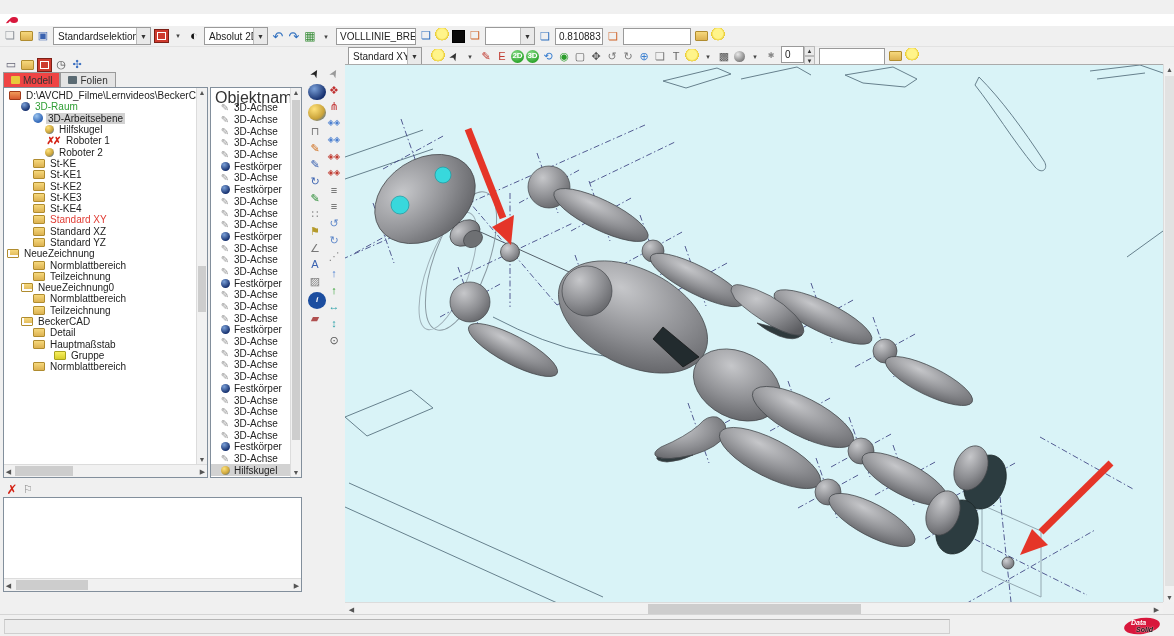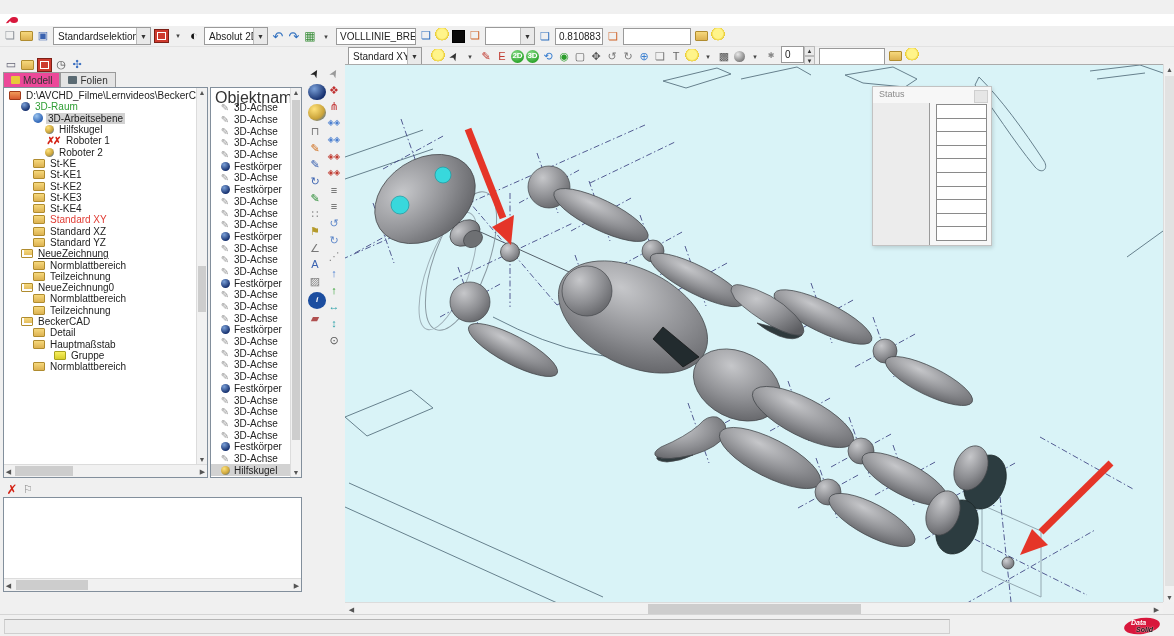--- a/index.html
+++ b/index.html
@@ -51,21 +51,21 @@
   .sph{width:11px;height:11px;border-radius:50%;margin:2px;}
   .sph-navy{background:radial-gradient(circle at 35% 30%,#7aa0d8,#16306e 72%);}
   .sph-gold{background:radial-gradient(circle at 35% 30%,#ffe27a,#caa33a 58%,#2b62b5 95%);}
   .sph-gray{background:radial-gradient(circle at 35% 30%,#e8e8e8,#777 78%);}
   
   .leftpanel{position:absolute;left:0;top:56px;width:305px;height:558px;background:#f0f0f0;}
   .ptools{position:absolute;left:3px;top:1px;display:flex;}
   .ptabs{position:absolute;left:3px;top:16px;display:flex;font-size:10px;height:15px;}
   .ptab{display:flex;align-items:center;gap:3px;padding:0 7px;border:1px solid #9a9a9a;
         border-bottom:none;background:#e4e4e4;color:#333;}
-  .ptab.active{background:#ec4899;}
+  .ptab.active{background:#ef4444;}
   .ptab .ticn{width:9px;height:8px;border-radius:1px;}
   .well{position:absolute;background:#fff;border:1px solid #828f9c;box-sizing:border-box;overflow:hidden;}
   #treewell{left:3px;top:31px;width:205px;height:391px;}
   #objwell{left:210px;top:31px;width:92px;height:391px;}
   .trow{height:11.3px;display:flex;align-items:center;font-size:10px;white-space:nowrap;}
   .trow .tico{width:12px;height:10px;flex:none;margin-right:3px;display:inline-flex;align-items:center;
               justify-content:center;font-size:9px;}
   .tico.folder,.tico.folder-sheet,.tico.folder-bright,.tico.folder-open-red{background:linear-gradient(#f6d87c,#ddb251);
         border:1px solid #b08c2f;width:10px;height:7px;border-radius:1px;}
   .tico.folder-sheet{box-shadow:inset 2px -2px 0 #fdfdfd;}
@@ -300,21 +300,21 @@
             <span class="tlabel" style="color: rgb(224, 60, 52);">Standard XY</span>
           </div>
           <div class="trow" style="padding-left: 29px;">
             <span class="tico folder"></span>
             <span class="tlabel">Standard XZ</span>
           </div>
           <div class="trow" style="padding-left: 29px;">
             <span class="tico folder"></span>
             <span class="tlabel">Standard YZ</span>
           </div>
-          <div class="trow" style="padding-left: 17px; text-decoration: underline;">
+          <div class="trow" style="padding-left: 3px;">
             <span class="tico folder-sheet"></span>
             <span class="tlabel">NeueZeichnung</span>
           </div>
           <div class="trow" style="padding-left: 29px;">
             <span class="tico folder"></span>
             <span class="tlabel">Normblattbereich</span>
           </div>
           <div class="trow" style="padding-left: 29px;">
             <span class="tico folder"></span>
             <span class="tlabel">Teilzeichnung</span>
@@ -694,39 +694,20 @@
       </g>
 
       <g>
         <line x1="123" y1="64" x2="158" y2="153" stroke="var(--arrow-red,#e53528)" stroke-width="7"></line>
         <polygon points="166,180 147,162 169,150" fill="var(--arrow-red,#e53528)"></polygon>
         <line x1="766" y1="398" x2="696" y2="467" stroke="var(--arrow-red,#e53528)" stroke-width="7"></line>
         <polygon points="675,490 687,464 703,480" fill="var(--arrow-red,#e53528)"></polygon>
       </g>
     </svg>
 
-    <div class="statuswin">
-      <div class="swtitle">Status</div>
-      <div class="swclose"></div>
-      <div class="swbody">
-        <div class="swleft"></div>
-        <div class="swrows" id="swrows">
-            <div class="swrow"></div>
-            <div class="swrow"></div>
-            <div class="swrow"></div>
-            <div class="swrow"></div>
-            <div class="swrow"></div>
-            <div class="swrow"></div>
-            <div class="swrow"></div>
-            <div class="swrow"></div>
-            <div class="swrow"></div>
-            <div class="swrow"></div>
-          </div>
-      </div>
-    </div>
   </div>
 
   <div class="vscroll sb">
     <span class="arr" style="top:0;left:0;right:0;height:10px">▲</span>
     <div class="sbthumb" style="left:1px;right:1px;top:12px;height:510px;background:#e2e2e2"></div>
     <span class="arr" style="bottom:0;left:0;right:0;height:10px">▼</span>
   </div>
   <div class="hscroll sb">
     <span class="arr" style="left:2px;top:0;bottom:0;width:9px">◀</span>
     <div class="sbthumb" style="top:1px;bottom:1px;left:303px;width:213px"></div>

